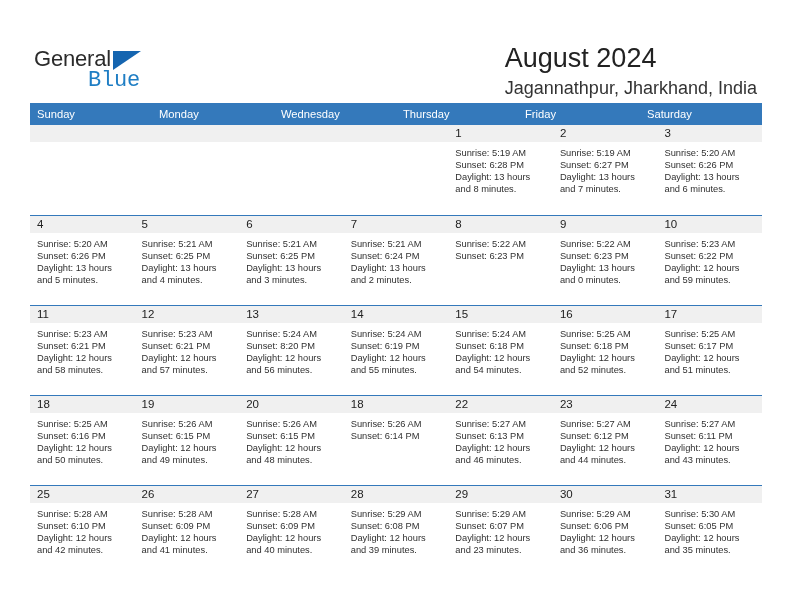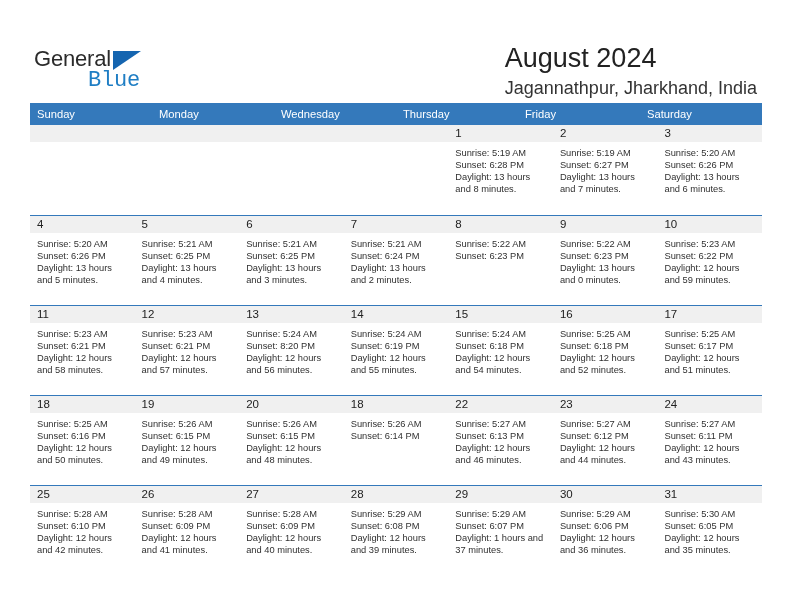--- a/index.html
+++ b/index.html
@@ -413,21 +413,21 @@
               <div>Sunrise: 5:29 AM</div>
               <div>Sunset: 6:08 PM</div>
               <div class="wrap">Daylight: 12 hours and 39 minutes.</div>
             </div>
           </div>
           <div class="day">
             <div class="day-num-bar">29</div>
             <div class="day-info">
               <div>Sunrise: 5:29 AM</div>
               <div>Sunset: 6:07 PM</div>
-              <div class="wrap">Daylight: 1 hours and 37 minutes.</div>
+              <div class="wrap">Daylight: 12 hours and 23 minutes.</div>
             </div>
           </div>
           <div class="day">
             <div class="day-num-bar">30</div>
             <div class="day-info">
               <div>Sunrise: 5:29 AM</div>
               <div>Sunset: 6:06 PM</div>
               <div class="wrap">Daylight: 12 hours and 36 minutes.</div>
             </div>
           </div>

